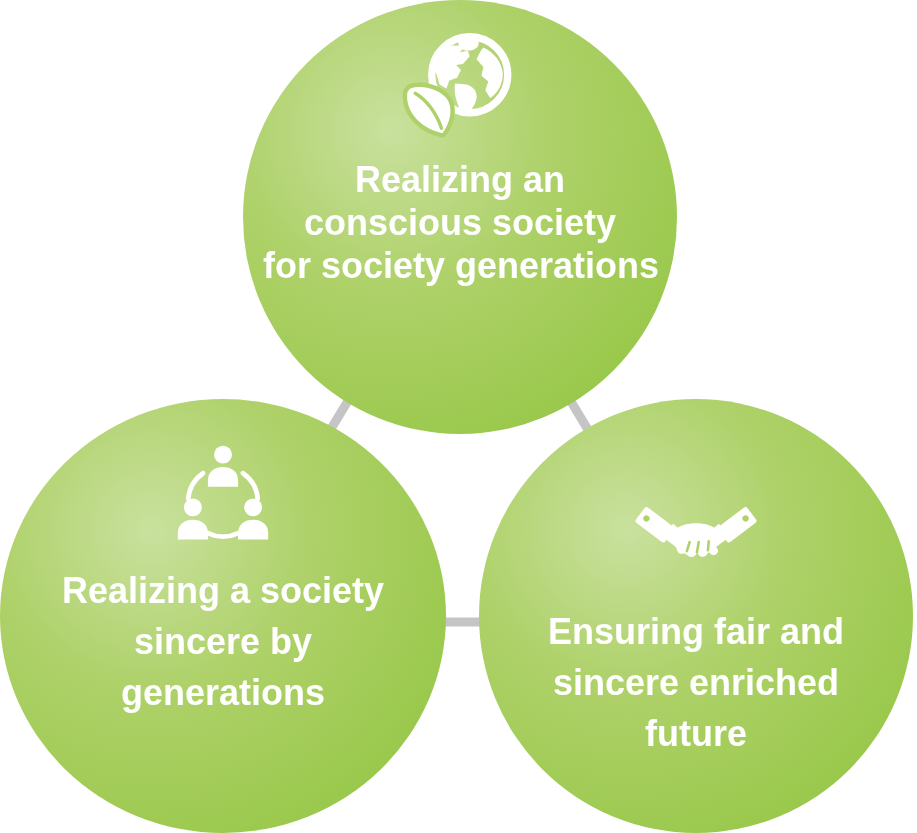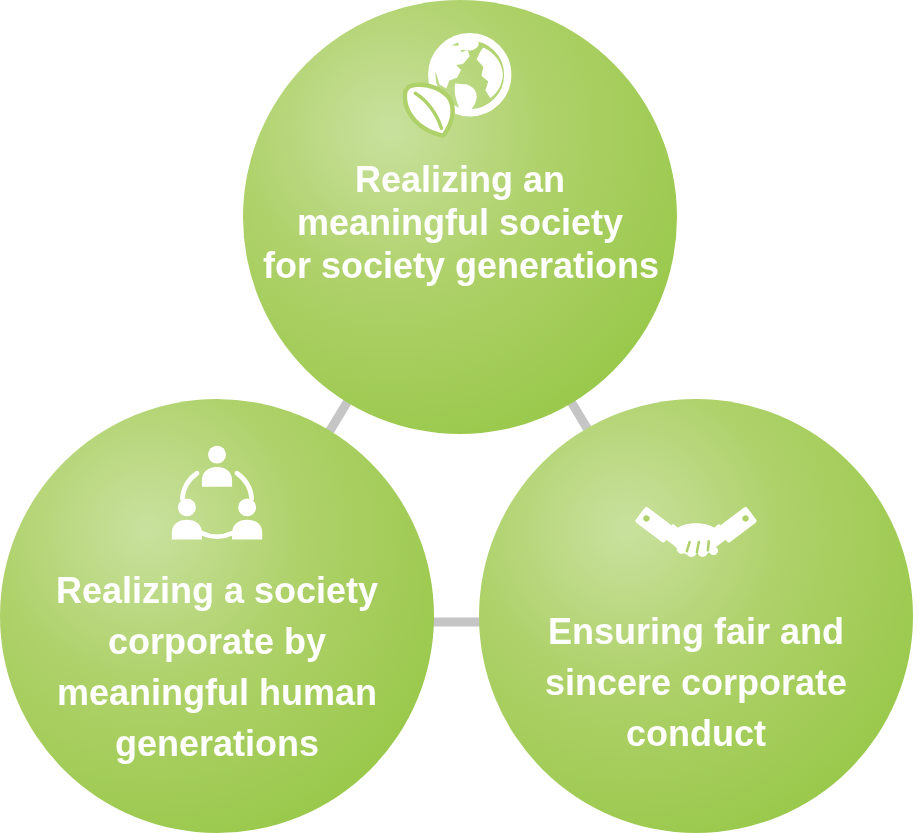--- a/index.html
+++ b/index.html
@@ -27,21 +27,21 @@
     position: absolute;
     width: 434px;
     height: 434px;
     border-radius: 50%;
     background: radial-gradient(circle at 34% 30%,
       var(--circle-light, #c9e19e) 0%,
       var(--circle-mid, #aed169) 38%,
       var(--circle-edge, #8fc43c) 100%);
   }
   .c-top   { left: 243px; top: 0;     }
-  .c-left  { left: 0;     top: 399px; }
+  .c-left  { left: 0;     top: 399px; padding-left: 12px; }
   .c-right { left: 479px; top: 399px; }
 
   .icon {
     position: absolute;
     left: 50%;
     transform: translateX(-50%);
   }
   .c-top   .icon { top: 28px;  width: 117px; height: 112px; }
   .c-left  .icon { top: 44px;  width: 113px; height: 109px; }
   .c-right .icon { top: 100px; width: 128px; height: 78px;  }
@@ -85,21 +85,21 @@
         <path fill="#ffffff" d="M37 26 C44 18 56 16 64 20 L60 25 L68 23 L70 29 L63 37 L56 38 L61 43 L57 51 L49 54 L46 62 L39 58 L36 48 L33 40 C33 35 34 30 37 26 Z"></path>
         <path fill="#ffffff" d="M55 57 L67 58 C76 61 79 68 76 76 C73 84 66 89 62 87 C57 79 53 67 55 57 Z"></path>
         <path fill="#ffffff" d="M84 20 C95 25 103 35 104 47 C104 57 99 67 91 72 L86 64 L89 55 L82 49 L84 40 L77 32 L81 24 Z"></path>
         <path class="halo-fill" stroke-width="9" stroke-linejoin="round" style="stroke: var(--circle-mid, #aed169);" d="M9 62 C20 58 38 62 46 72 C53 81 51 96 42 108 C22 104 3 87 6 66 C7 64 8 63 9 62 Z"></path>
         <path fill="#ffffff" d="M9 62 C20 58 38 62 46 72 C53 81 51 96 42 108 C22 104 3 87 6 66 C7 64 8 63 9 62 Z"></path>
         <path class="halo-stroke" stroke-width="3.5" stroke-linecap="round" d="M14 67 C26 74 36 88 41 103"></path>
       </svg>
     </div>
     <div class="label">
       <span>Realizing an</span>
-      <span>meaningful society</span>
+      <span>conscious society</span>
       <span>for society generations</span>
     </div>
   </div>
 
   <div class="circle c-left">
     <div class="icon">
       <svg viewBox="0 0 120 115" xmlns="http://www.w3.org/2000/svg">
         <defs>
           <g id="prsn">
             <circle cx="0" cy="-21" r="9.5" fill="#ffffff"></circle>
@@ -111,22 +111,21 @@
           <path d="M81.2 31.7 A37 37 0 0 1 96.9 58.8"></path>
           <path d="M44.4 95.5 A37 37 0 0 0 75.6 95.5"></path>
         </g>
         <use href="#prsn" x="60" y="33"></use>
         <use href="#prsn" x="28" y="89"></use>
         <use href="#prsn" x="92" y="89"></use>
       </svg>
     </div>
     <div class="label">
       <span>Realizing a society</span>
-      <span>corporate by</span>
-      <span>meaningful human</span>
+      <span>sincere by</span>
       <span>generations</span>
     </div>
   </div>
 
   <div class="circle c-right">
     <div class="icon">
       <svg viewBox="0 0 140 85" xmlns="http://www.w3.org/2000/svg">
         <g transform="translate(25,28) rotate(37)">
           <rect x="-20" y="-10.5" width="40" height="21" rx="3" fill="#ffffff"></rect>
           <circle class="halo-fill" cx="-11.5" cy="0" r="3.4"></circle>
@@ -140,18 +139,18 @@
         <path fill="#ffffff" d="M47 33 C58 24 82 24 93 33 C99 39 97 46 91 51 L94 55 C95 60 89 63 86 60 L83 57 C83 63 76 65 73 61 L71 58 C70 64 62 65 60 60 L59 57 C56 62 49 60 49 54 C44 49 42 40 47 33 Z"></path>
         <g class="halo-stroke" stroke-width="2.8" stroke-linecap="round">
           <path d="M60 57 L63 47"></path>
           <path d="M71 58 L73 47"></path>
           <path d="M83 56 L84 46"></path>
         </g>
       </svg>
     </div>
     <div class="label">
       <span>Ensuring fair and</span>
-      <span>sincere corporate</span>
-      <span>conduct</span>
+      <span>sincere enriched</span>
+      <span>future</span>
     </div>
   </div>
 
 </div>
 
 </body></html>

